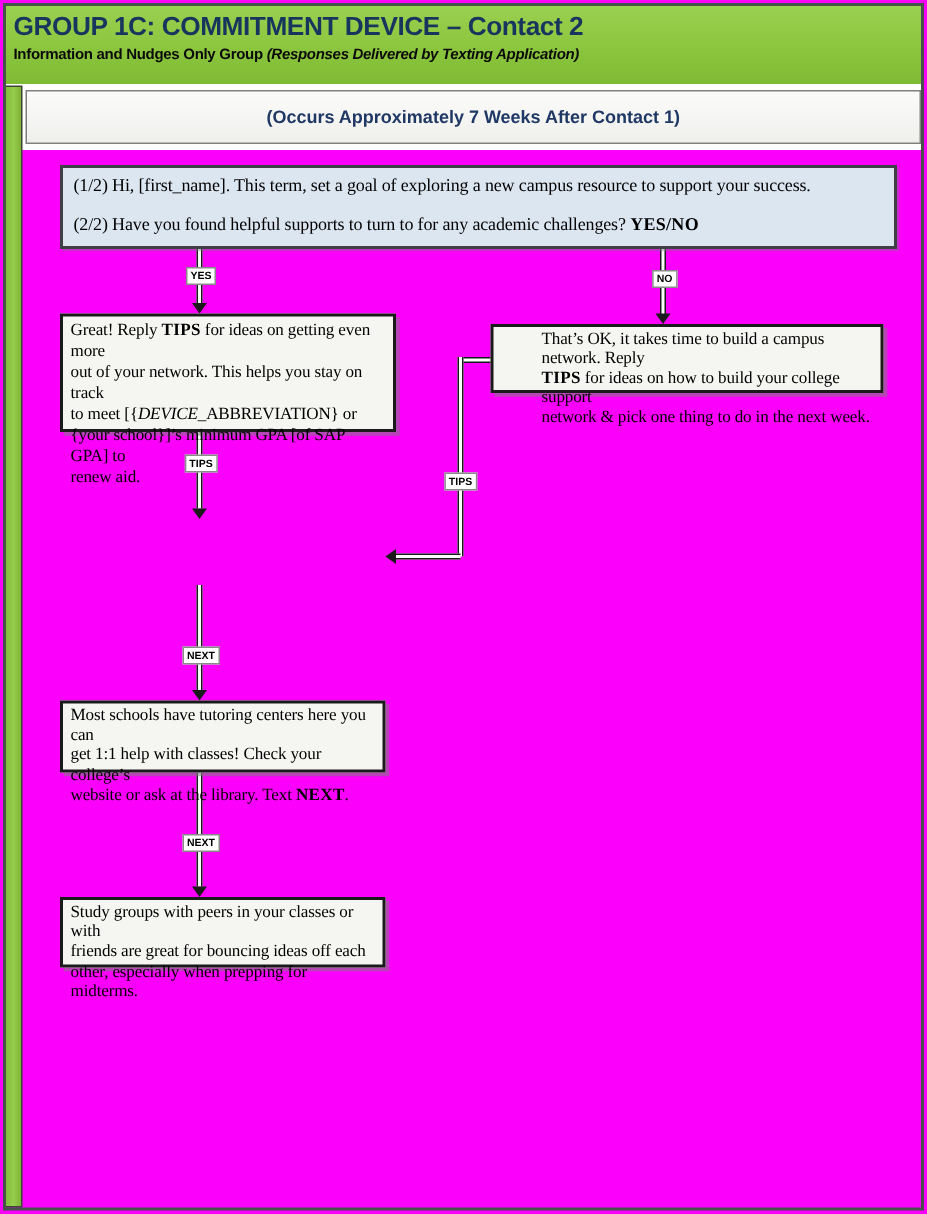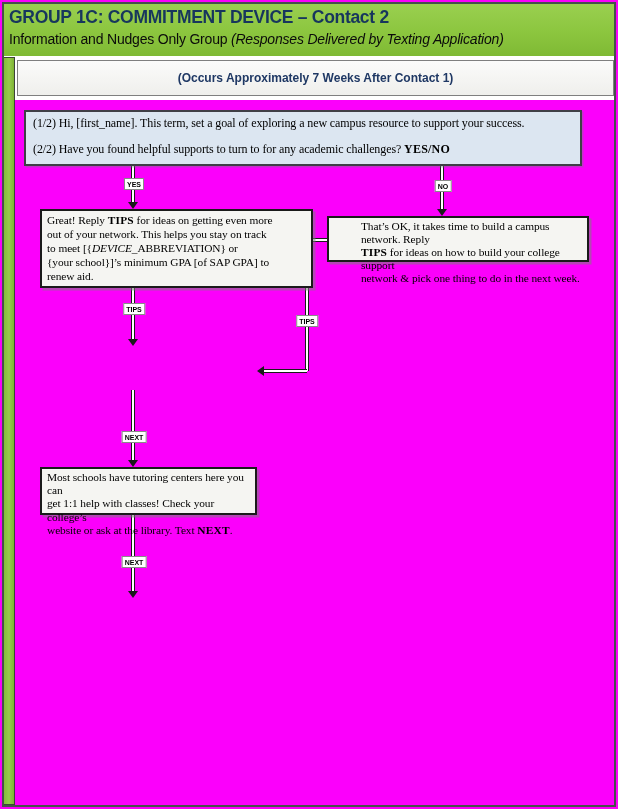--- a/index.html
+++ b/index.html
@@ -17,21 +17,21 @@
   .header {
     position:absolute; left:2px; top:2px; right:2px; height:54px;
     background:linear-gradient(180deg,#9bd051 0%, #8cc63f 55%, #7fba34 100%);
     z-index:5; padding:5px 0 0 7px;
   }
   .title {
     font-size:17.5px; font-weight:bold; color:#17365d; letter-spacing:-0.3px;
     line-height:1.25;
   }
   .subtitle {
-    font-size:14px; font-weight:normal; color:#0b0b0b; letter-spacing:-0.2px;
+    font-size:10px; font-weight:bold; color:#0b0b0b; letter-spacing:-0.2px;
     margin-top:2px;
   }
   .subtitle .it { font-style:italic; }
   
   .white-band {
     position:absolute; left:4px; top:56px; right:4px; height:44px;
     background:#ffffff; z-index:1;
   }
   .occurs-banner {
     position:absolute; left:17px; top:60px; width:597px; height:36px;
@@ -49,27 +49,27 @@
   
   .fc-box {
     position:absolute; background:#f5f5f2; border:2px solid #1a1a1a;
     box-shadow:2.5px 2.5px 0 rgba(125,125,125,0.55);
     font-family:"Liberation Serif", serif; color:#000;
     padding:2px 5px 2px 5px; white-space:pre-line; z-index:10;
     font-size:11.4px; line-height:1.18; letter-spacing:-0.1px;
   }
   .fc-box b { letter-spacing:0.2px; }
   .message-box {
-    left:24px; top:110px; width:558px; height:56px;
+    left:40px; top:110px; width:558px; height:56px;
     background:#dce6f1; border:2px solid #3f3f46;
     font-size:12px; line-height:1.2; padding:4px 7px; white-space:normal;
     box-shadow:1.5px 1.5px 0 rgba(120,120,130,0.4);
   }
   .message-box .l1 { margin-bottom:12px; }
-  .yes-box      { left:40px;  top:209px; width:273px; height:79px; line-height:1.23; }
+  .yes-box      { left:40px;  top:209px; width:224px; height:79px; line-height:1.23; }
   .no-box       { left:327px; top:216px; width:262px; height:46px; line-height:1.15;padding-left:32px; }
   .office-box   { left:40px;  top:346px; width:217px; height:44px; line-height:1.13; }
   .tutoring-box { left:40px;  top:467px; width:217px; height:48px; line-height:1.16; }
   .study-box    { left:40px;  top:598px; width:217px; height:47px; line-height:1.16; }
   
   .conn-v {
     position:absolute; width:4px; background:#ffffff;
     border-left:1px solid #1a1a1a; border-right:1px solid #1a1a1a; z-index:8;
   }
   .conn-h {
@@ -149,15 +149,18 @@
   <div class="conn-label" style="left:134px; top:437px;">NEXT</div>
 
   <div class="fc-box tutoring-box"><span>Most schools have tutoring centers here you can
 get 1:1 help with classes! Check your college’s
 website or ask at the library. Text </span><b>NEXT</b><span>.</span></div>
 
   <div class="conn-v" style="left:131px; top:515px; height:76px;"></div>
   <div class="arrow-down" style="left:128px; top:591px;"></div>
   <div class="conn-label" style="left:134px; top:562px;">NEXT</div>
 
+  <div class="fc-box study-box"><span>Study groups with peers in your classes or with
+friends are great for bouncing ideas off each
+other, especially when prepping for midterms.</span></div>
 
   <div class="slide-frame"></div>
 </div>
 
 </body></html>

